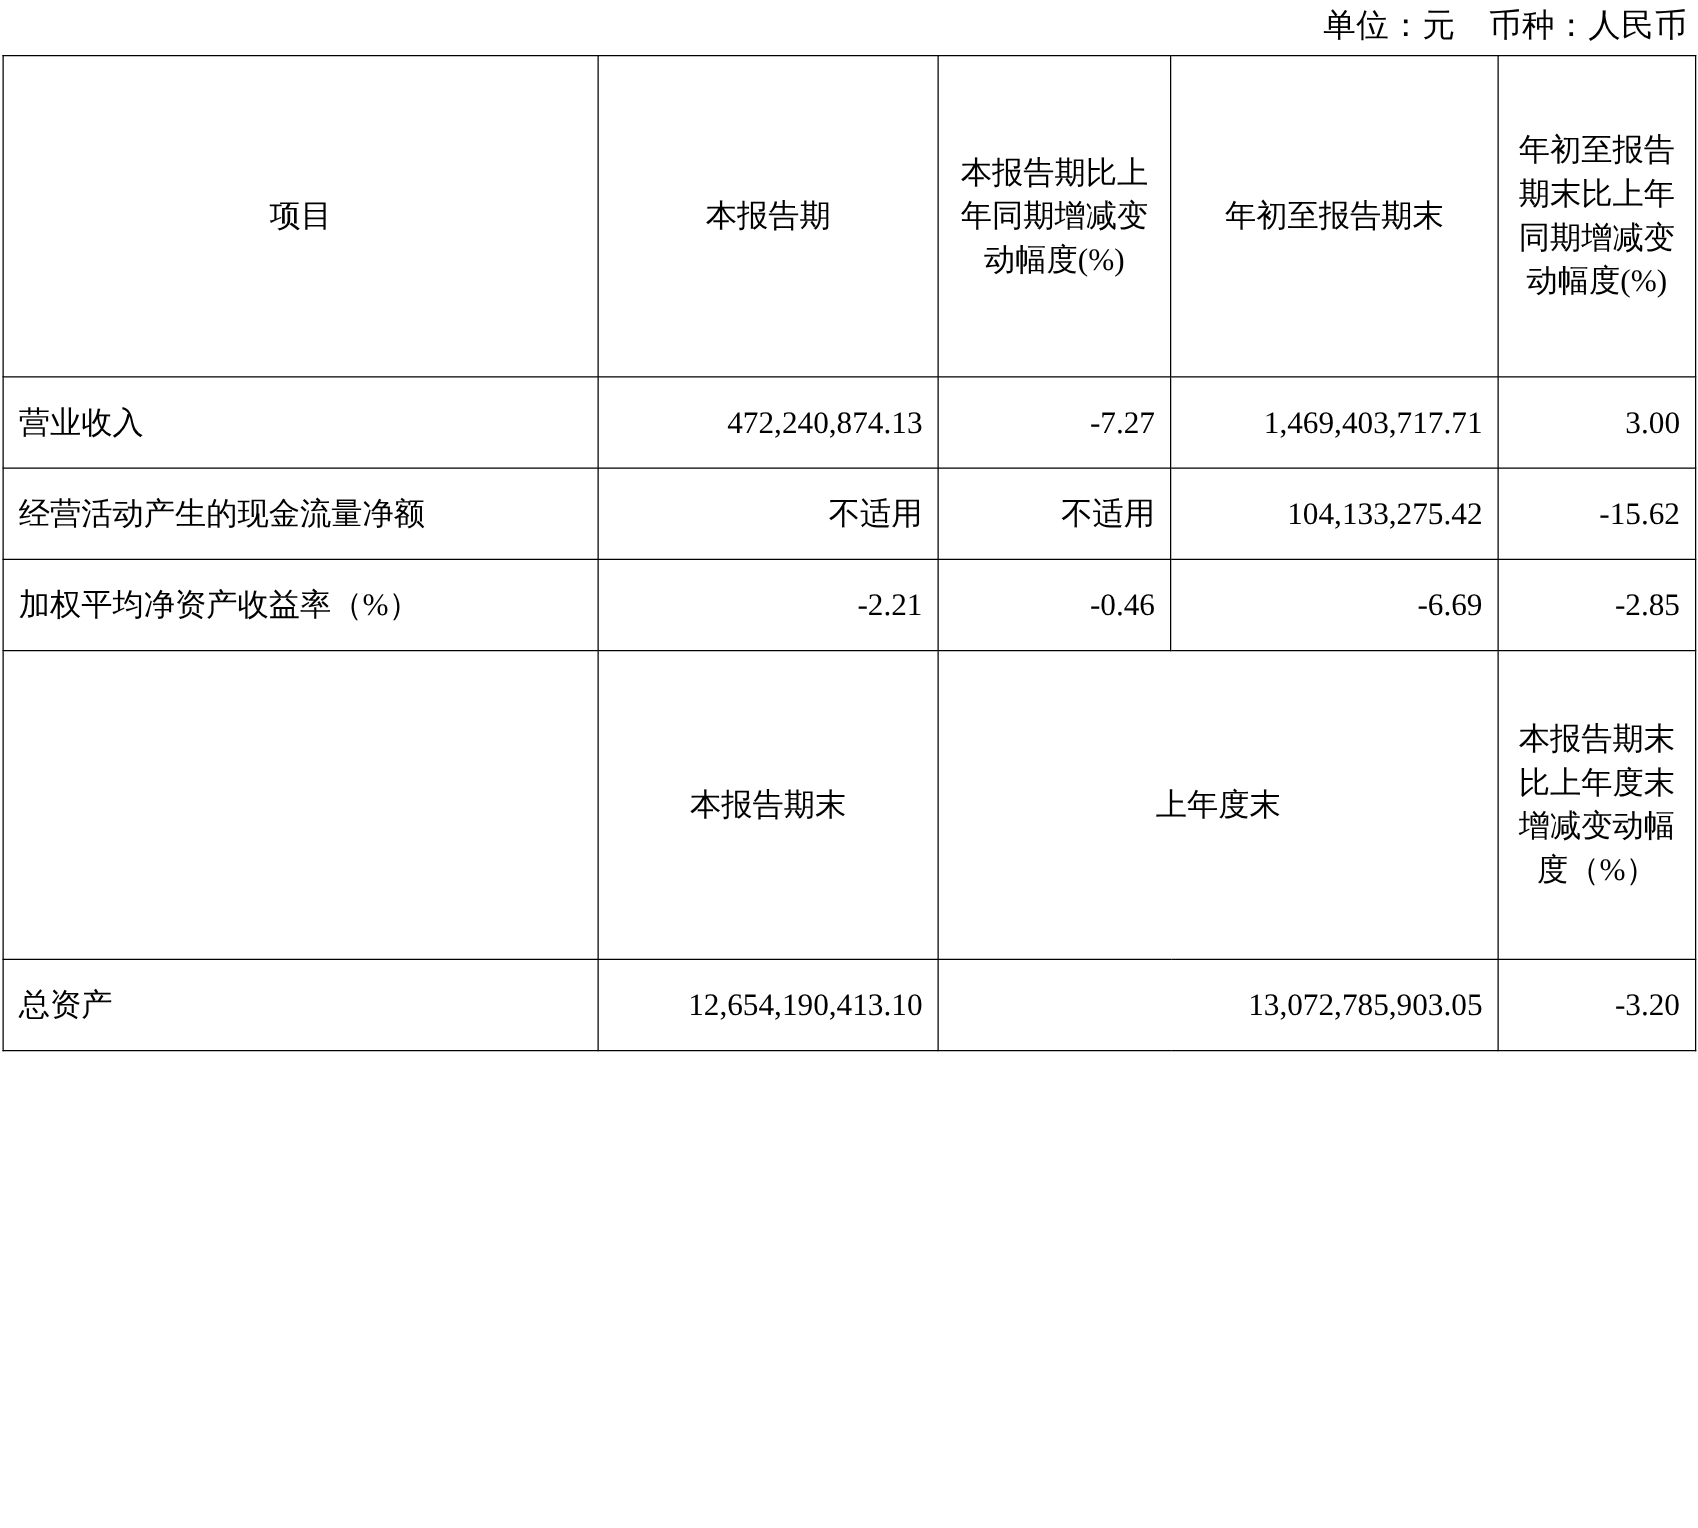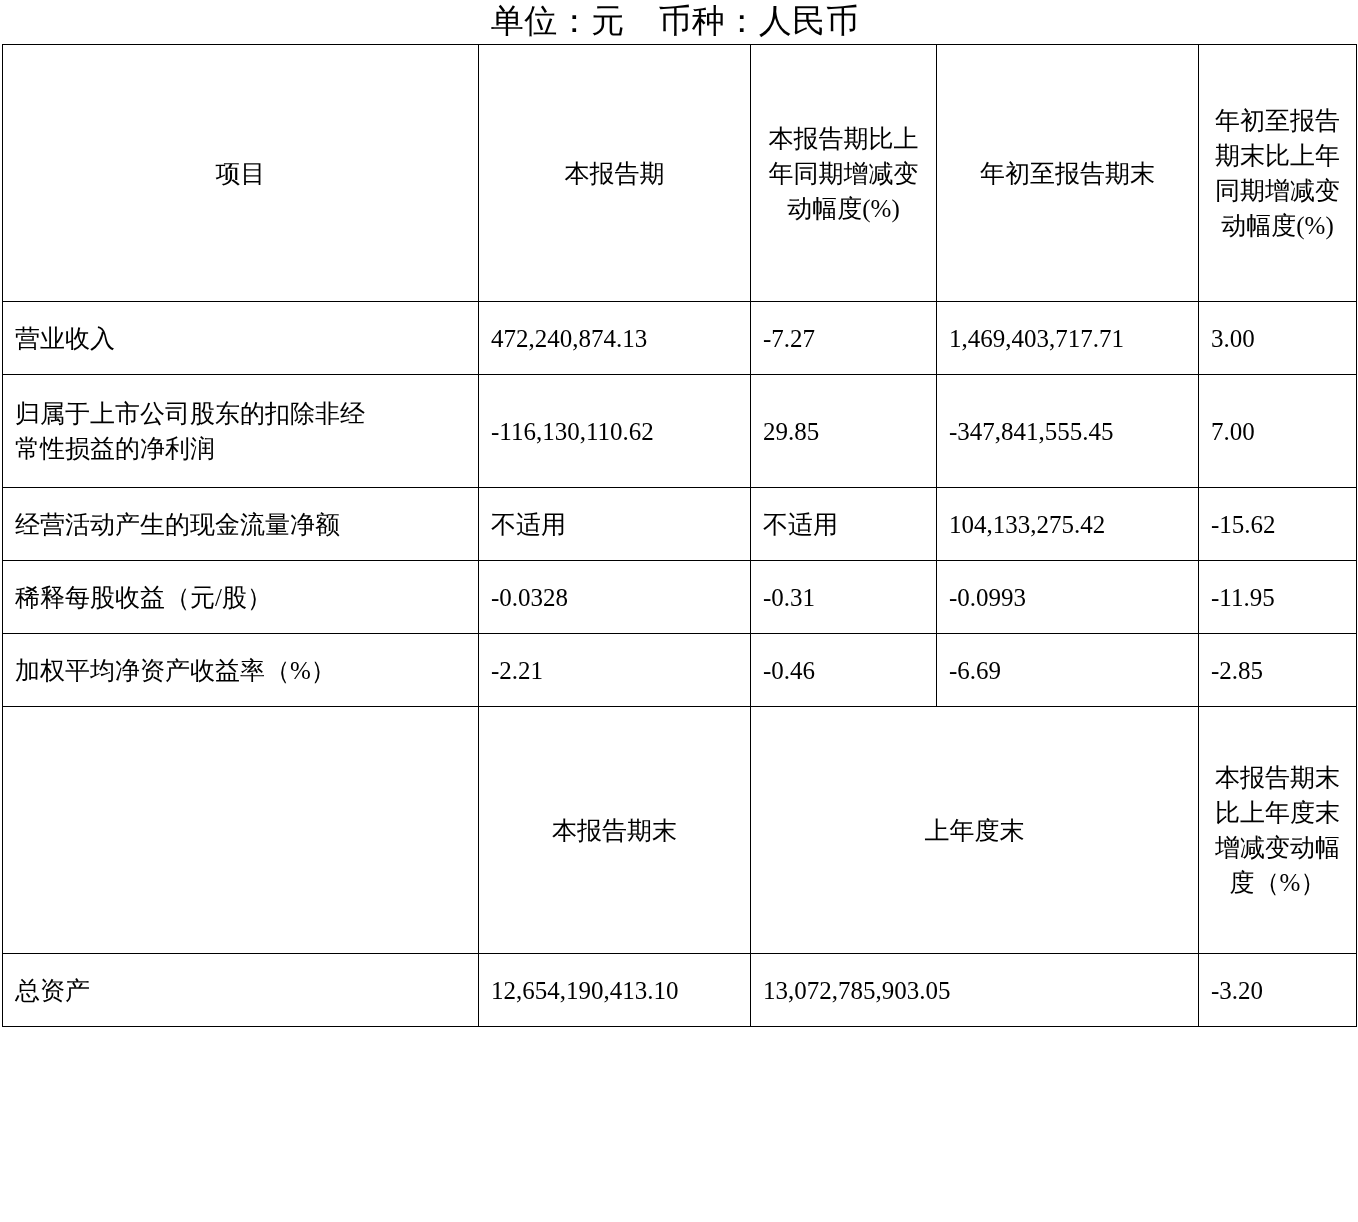--- a/index.html
+++ b/index.html
@@ -14,22 +14,22 @@
     color: #000000;
     overflow: hidden;
   }
   .page {
     position: relative;
     width: 1358px;
     height: 1222px;
     box-sizing: border-box;
   }
   .unit-line {
-    text-align: center;
-    font-size: 33px;
+    text-align: right;
+    font-size: 26px;
     line-height: 30px;
     padding: 6px 8px 8px 0;
     letter-spacing: 0.5px;
   }
   table.fin {
     border-collapse: collapse;
     width: 1354px;
     margin: 0 2px;
     table-layout: fixed;
   }
@@ -49,20 +49,21 @@
   th.hdr {
     text-align: center;
     vertical-align: middle;
     line-height: 37px;
   }
   td.item {
     text-align: left;
     margin-left: 16px;
   }
   td.num {
+    text-align: right;
   }
   .h-item-cell {
     height: 240px;
   }
   .blank-head {
     height: 230px;
   }
   tr.data td {
     height: 56px;
   }
@@ -100,47 +101,30 @@
       <tr class="data">
         <td class="item">营业收入</td>
         <td class="num">472,240,874.13</td>
         <td class="num">-7.27</td>
         <td class="num">1,469,403,717.71</td>
         <td class="num">3.00</td>
       </tr>
 
 
 
-      <tr class="data2">
-        <td class="item">
-          <span class="wrapline">归属于上市公司股东的扣除非经</span>
-          <span class="wrapline">常性损益的净利润</span>
-        </td>
-        <td class="num">-116,130,110.62</td>
-        <td class="num">29.85</td>
-        <td class="num">-347,841,555.45</td>
-        <td class="num">7.00</td>
-      </tr>
 
       <tr class="data">
         <td class="item">经营活动产生的现金流量净额</td>
         <td class="num">不适用</td>
         <td class="num">不适用</td>
         <td class="num">104,133,275.42</td>
         <td class="num">-15.62</td>
       </tr>
 
 
-      <tr class="data">
-        <td class="item">稀释每股收益（元/股）</td>
-        <td class="num">-0.0328</td>
-        <td class="num">-0.31</td>
-        <td class="num">-0.0993</td>
-        <td class="num">-11.95</td>
-      </tr>
 
       <tr class="data">
         <td class="item">加权平均净资产收益率（%）</td>
         <td class="num">-2.21</td>
         <td class="num">-0.46</td>
         <td class="num">-6.69</td>
         <td class="num">-2.85</td>
       </tr>
 
       <tr>

